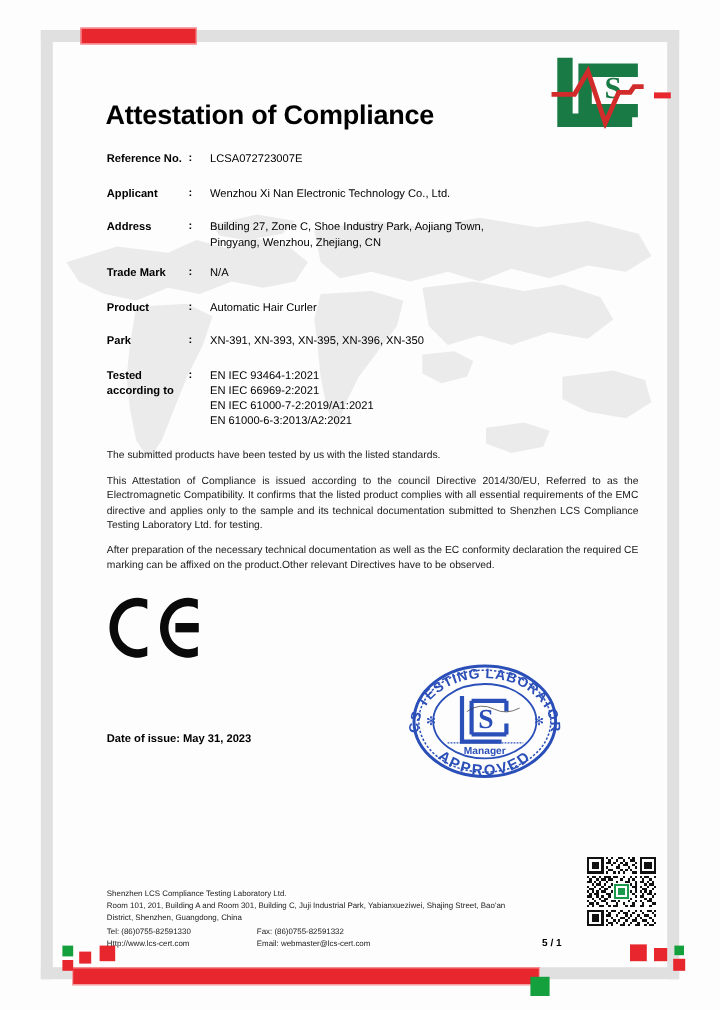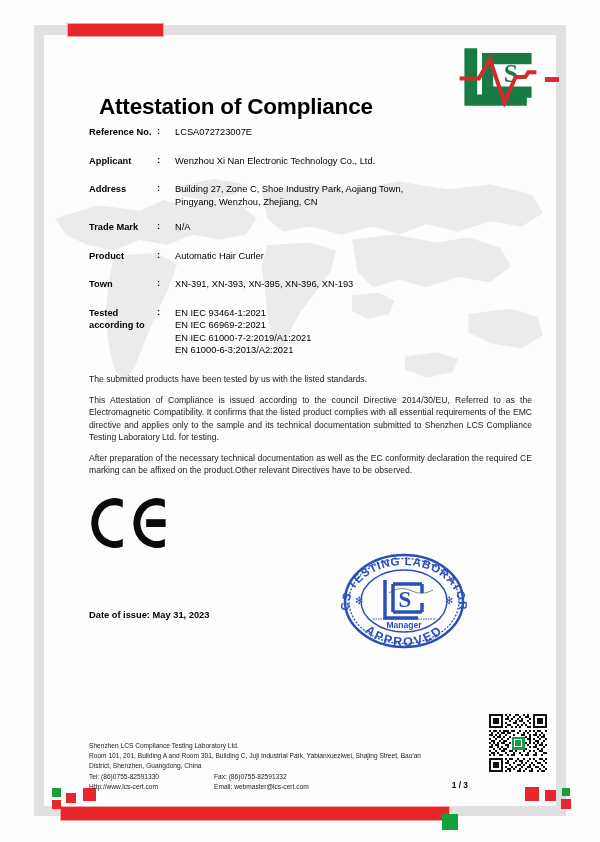--- a/index.html
+++ b/index.html
@@ -68,21 +68,21 @@
     padding: 0;
   }
 
   .logo-lcs {
     position: absolute; right: 18px; top: 10px; width: 80px; height: 62px;
   }
 
   h1.title {
     position: absolute;
     left: 44px; top: 48px;
-    margin: 11px;
+    margin: 0;
     font-size: 22.5px;
     font-weight: bold;
     letter-spacing: -0.2px;
     color: #000;
     text-align: right;
   }
 
   .fields {
     position: absolute;
     left: 45px; top: 91px; right: 10px;
@@ -231,24 +231,24 @@
 
       <div class="row">
         <div class="lbl">Product</div>
         <div class="colon">:</div>
         <div class="val">
           <span class="ln">Automatic Hair Curler</span>
         </div>
       </div>
 
       <div class="row">
-        <div class="lbl">Town</div>
-        <div class="colon">:</div>
-        <div class="val">
-          <span class="ln">XN-391, XN-393, XN-395, XN-396, XN-193</span>
+        <div class="lbl">Park</div>
+        <div class="colon">:</div>
+        <div class="val">
+          <span class="ln">XN-391, XN-393, XN-395, XN-396, XN-350</span>
         </div>
       </div>
 
       <div class="row">
         <div class="lbl">
           <span class="ln">Tested</span>
           <span class="ln">according to</span>
         </div>
         <div class="colon">:</div>
         <div class="val">
@@ -539,16 +539,16 @@
       <div class="contact">
         <span class="c1">Tel: (86)0755-82591330</span>
         <span>Fax: (86)0755-82591332</span>
       </div>
       <div class="contact">
         <span class="c1">Http://www.lcs-cert.com</span>
         <span>Email: webmaster@lcs-cert.com</span>
       </div>
     </div>
 
-    <div class="pagenum">1 / 3</div>
+    <div class="pagenum">5 / 1</div>
 
   </div>
 </div>
 
 </body></html>

